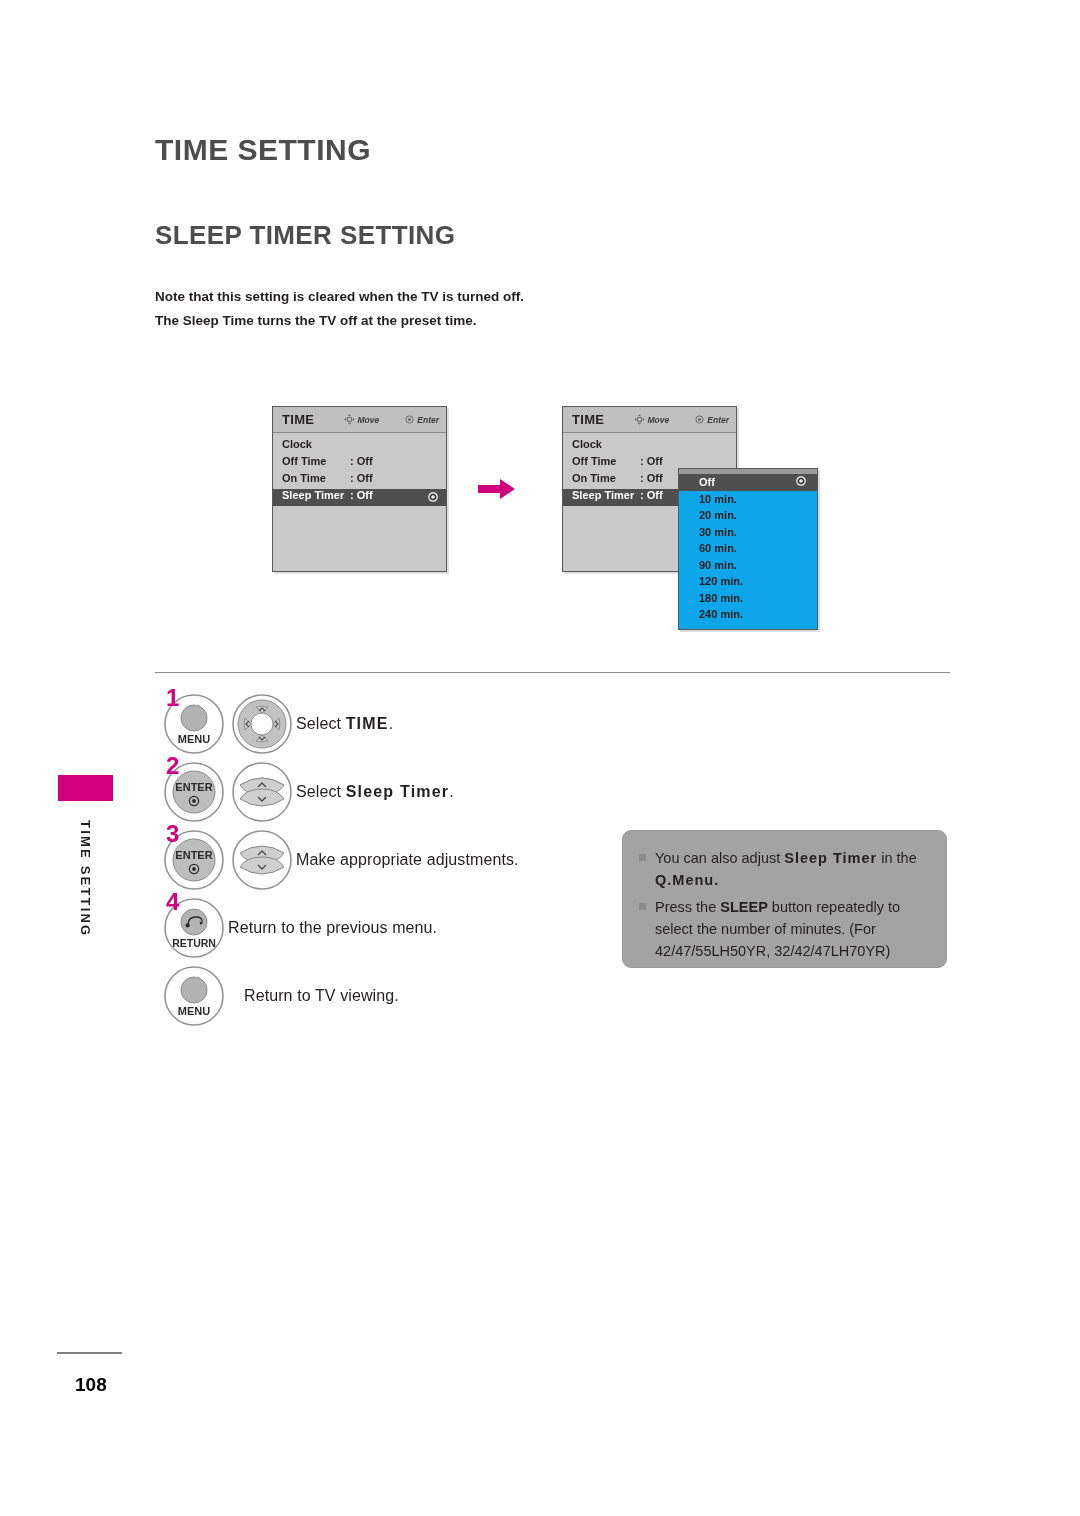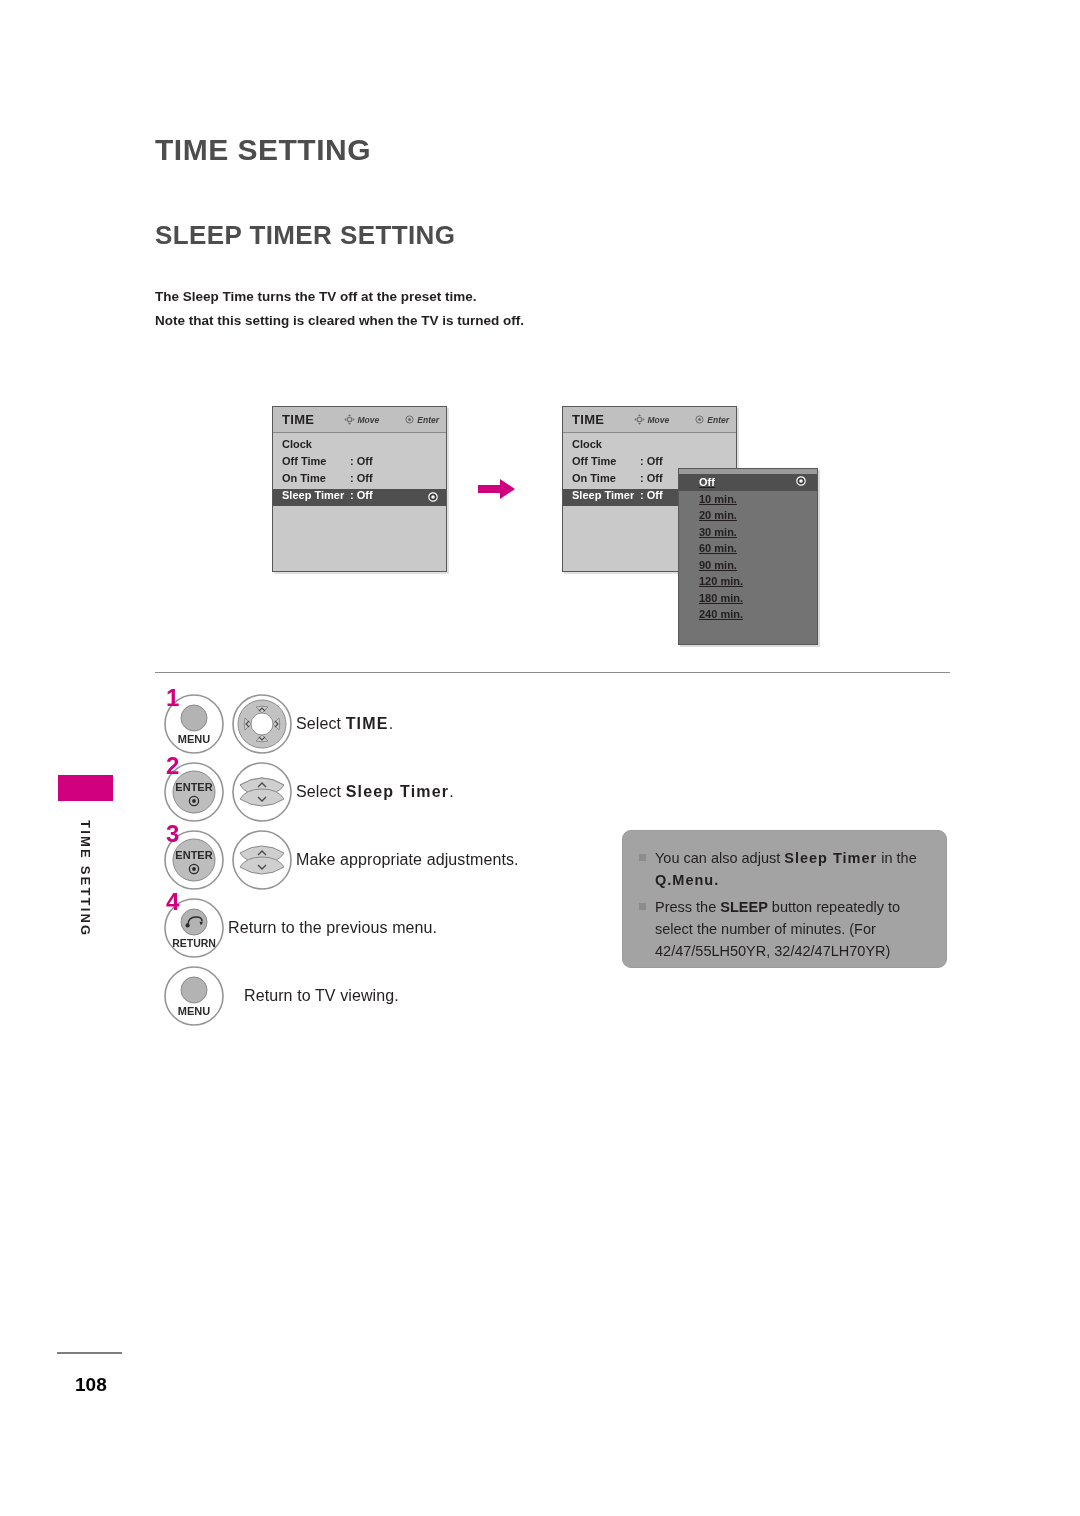--- a/index.html
+++ b/index.html
@@ -91,25 +91,24 @@
   .osd-row.sel {
     background:#4f4f4f; color:#ffffff;
   }
   .osd-row .radio {
     position:absolute; right:8px; top:50%; transform:translateY(-50%);
   }
 
   
   .dropdown {
     position:absolute;
-    background:#737373;
+    background:#0ea5e9;
     border:1px solid #58585a;
     box-shadow:2px 2px 0 rgba(0,0,0,.14);
-    padding-bottom:21px;
-    text-decoration:underline;
+    padding-bottom:6px;
   }
   .dd-cap { height:5px; background:#9a9a9a; }
   .dd-item {
     position:relative;
     height:16.5px;
     display:flex; align-items:center;
     font-size:11px; font-weight:bold; color:#231f20;
     padding-left:20px;
   }
   .dd-item.sel { background:#4f4f4f; color:#fff; }
@@ -169,22 +168,22 @@
 </style>
 </head>
 <body>
 
 <div class="page">
 
   <div class="chapter-title">TIME SETTING</div>
   <div class="section-title">SLEEP TIMER SETTING</div>
 
   <div class="intro">
+    <div>Note that this setting is cleared when the TV is turned off.</div>
     <div>The Sleep Time turns the TV off at the preset time.</div>
-    <div>Note that this setting is cleared when the TV is turned off.</div>
   </div>
 
   <div class="rail-block"></div>
   <div class="rail-text">TIME SETTING</div>
 
   <div class="osd" id="osd1" style="left:272px; top:406px; width:175px; height:166px;">
     <div class="osd-head">
       <span class="osd-head-title">TIME</span>
       <span class="osd-head-hints">
         <span class="hint">

